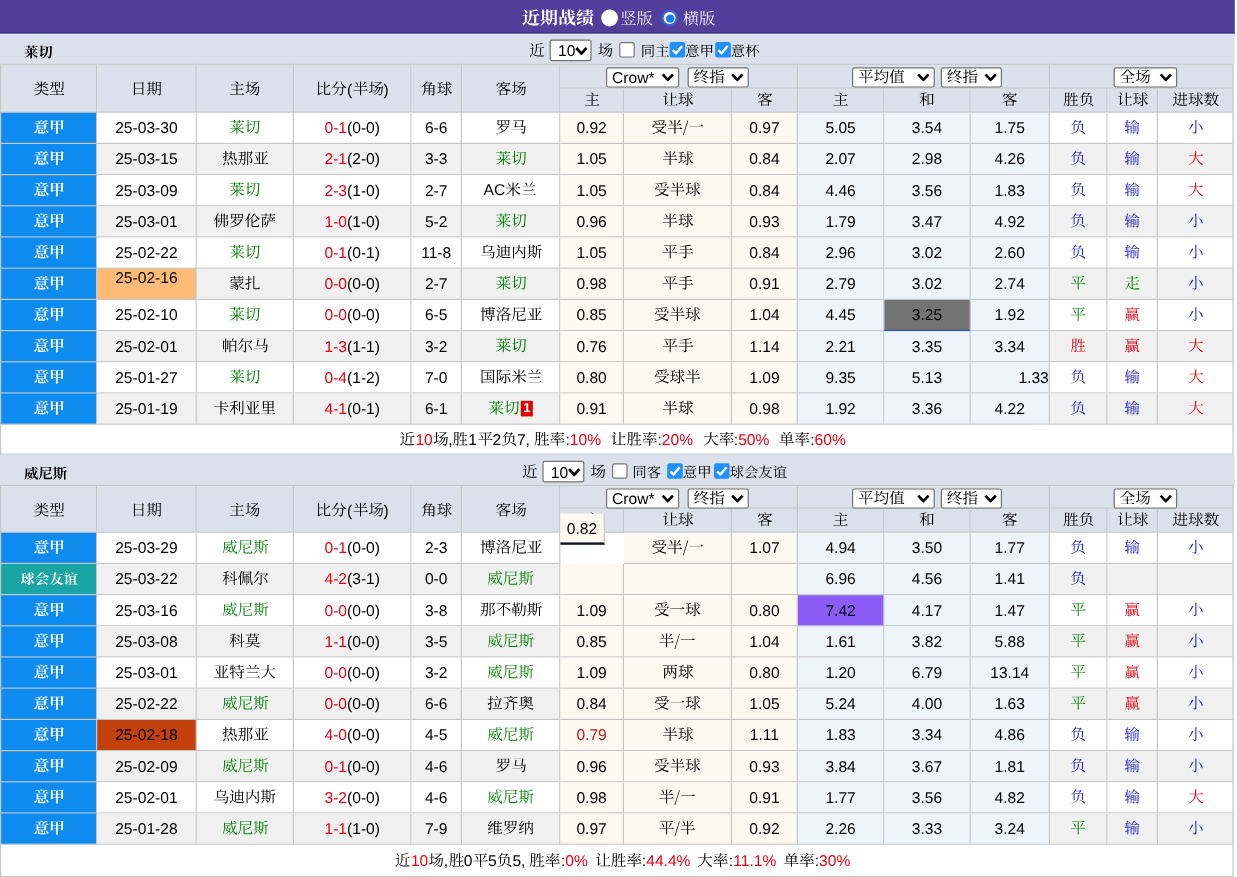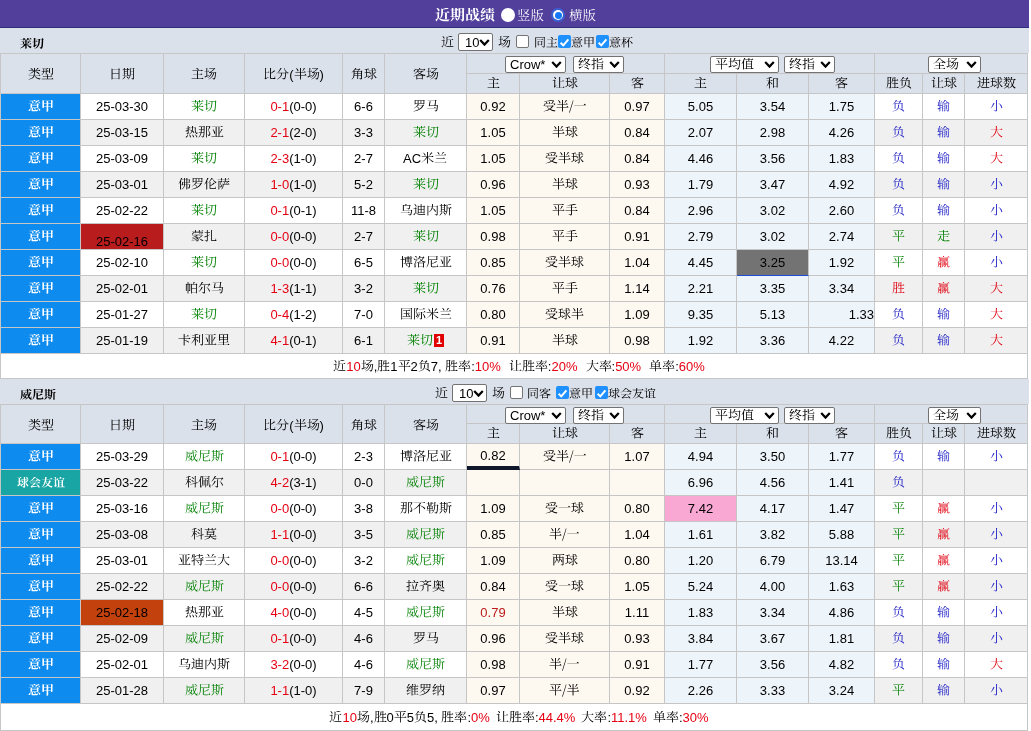--- a/index.html
+++ b/index.html
@@ -677,21 +677,21 @@
       <svg class="ct" width="13.0" height="13" viewBox="0 0 13.0 13" fill="#2323C8">
         <use href="#r5C0F"></use>
       </svg>
     </div>
     <div style="position:absolute;left:0px;top:224px;width:81px;height:26px;background:#0D8BEE;border-right:1px solid #C6C6C6;border-bottom:1px solid #C6C6C6;border-left:1px solid #C6C6C6;box-sizing:border-box;display:flex;align-items:center;justify-content:center;">
       <svg class="ct" width="26.0" height="13" viewBox="0 0 26.0 13" fill="#fff">
         <use href="#b610F"></use>
         <use href="#b7532" x="13"></use>
       </svg>
     </div>
-    <div style="position:absolute;left:81px;top:224px;width:83px;height:26px;background:#b91c1c;border-right:1px solid #C6C6C6;border-bottom:1px solid #C6C6C6;box-sizing:border-box;display:flex;align-items:flex-end;justify-content:center;">
+    <div style="position:absolute;left:81px;top:224px;width:83px;height:26px;background:#fdba74;border-right:1px solid #C6C6C6;border-bottom:1px solid #C6C6C6;box-sizing:border-box;display:flex;align-items:flex-start;justify-content:center;">
       <span style="font:13px 'Liberation Sans',sans-serif;color:#000;white-space:pre">25-02-16</span>
     </div>
     <div style="position:absolute;left:164px;top:224px;width:81px;height:26px;background:#F0F0F0;border-right:1px solid #C6C6C6;border-bottom:1px solid #C6C6C6;box-sizing:border-box;display:flex;align-items:center;justify-content:center;">
       <svg class="ct" width="26.0" height="13" viewBox="0 0 26.0 13" fill="#000">
         <use href="#r8499"></use>
         <use href="#r624E" x="13"></use>
       </svg>
     </div>
     <div style="position:absolute;left:245px;top:224px;width:98px;height:26px;background:#F0F0F0;border-right:1px solid #C6C6C6;border-bottom:1px solid #C6C6C6;box-sizing:border-box;display:flex;align-items:center;justify-content:center;">
       <span style="display:inline-flex;align-items:center">
@@ -1299,21 +1299,21 @@
       <span style="font:13px 'Liberation Sans',sans-serif;color:#000;white-space:pre">2-3</span>
     </div>
     <div style="position:absolute;left:385px;top:444px;width:82px;height:26px;background:#fff;border-right:1px solid #C6C6C6;border-bottom:1px solid #C6C6C6;box-sizing:border-box;display:flex;align-items:center;justify-content:center;">
       <svg class="ct" width="52.0" height="13" viewBox="0 0 52.0 13" fill="#000">
         <use href="#r535A"></use>
         <use href="#r6D1B" x="13"></use>
         <use href="#r5C3C" x="26"></use>
         <use href="#r4E9A" x="39"></use>
       </svg>
     </div>
-    <div style="position:absolute;left:467px;top:444px;width:53px;height:26px;background:#FDF8F0;border-right:1px solid #C6C6C6;border-bottom:4px solid #0f172a;box-sizing:border-box;display:flex;align-items:center;justify-content:center;">
+    <div style="position:absolute;left:467px;top:428px;width:37px;height:26px;background:#FDF8F0;border-right:1px solid #C6C6C6;border-bottom:2px solid #0f172a;box-sizing:border-box;display:flex;align-items:center;justify-content:center;">
       <span style="font:13px 'Liberation Sans',sans-serif;color:#000;white-space:pre">0.82</span>
     </div>
     <div style="position:absolute;left:520px;top:444px;width:90px;height:26px;background:#FDF8F0;border-right:1px solid #C6C6C6;border-bottom:1px solid #C6C6C6;box-sizing:border-box;display:flex;align-items:center;justify-content:center;">
       <svg class="ct" width="43.6" height="13" viewBox="0 0 43.6 13" fill="#000">
         <use href="#r53D7"></use>
         <use href="#r534A" x="13"></use>
         <use href="#r2F" x="26"></use>
         <use href="#r4E00" x="30.6"></use>
       </svg>
     </div>
@@ -1436,21 +1436,21 @@
     <div style="position:absolute;left:520px;top:496px;width:90px;height:26px;background:#FDF8F0;border-right:1px solid #C6C6C6;border-bottom:1px solid #C6C6C6;box-sizing:border-box;display:flex;align-items:center;justify-content:center;">
       <svg class="ct" width="39.0" height="13" viewBox="0 0 39.0 13" fill="#000">
         <use href="#r53D7"></use>
         <use href="#r4E00" x="13"></use>
         <use href="#r7403" x="26"></use>
       </svg>
     </div>
     <div style="position:absolute;left:610px;top:496px;width:55px;height:26px;background:#FDF8F0;border-right:1px solid #C6C6C6;border-bottom:1px solid #C6C6C6;box-sizing:border-box;display:flex;align-items:center;justify-content:center;">
       <span style="font:13px 'Liberation Sans',sans-serif;color:#000;white-space:pre">0.80</span>
     </div>
-    <div style="position:absolute;left:665px;top:496px;width:72px;height:26px;background:#f9a8d4;border-right:1px solid #C6C6C6;border-bottom:1px solid #C6C6C6;box-sizing:border-box;display:flex;align-items:center;justify-content:center;">
+    <div style="position:absolute;left:665px;top:496px;width:72px;height:26px;background:#8b5cf6;border-right:1px solid #C6C6C6;border-bottom:1px solid #C6C6C6;box-sizing:border-box;display:flex;align-items:center;justify-content:center;">
       <span style="font:13px 'Liberation Sans',sans-serif;color:#000;white-space:pre">7.42</span>
     </div>
     <div style="position:absolute;left:737px;top:496px;width:72px;height:26px;background:#EDF4FA;border-right:1px solid #C6C6C6;border-bottom:1px solid #C6C6C6;box-sizing:border-box;display:flex;align-items:center;justify-content:center;">
       <span style="font:13px 'Liberation Sans',sans-serif;color:#000;white-space:pre">4.17</span>
     </div>
     <div style="position:absolute;left:809px;top:496px;width:66px;height:26px;background:#EDF4FA;border-right:1px solid #C6C6C6;border-bottom:1px solid #C6C6C6;box-sizing:border-box;display:flex;align-items:center;justify-content:center;">
       <span style="font:13px 'Liberation Sans',sans-serif;color:#000;white-space:pre">1.47</span>
     </div>
     <div style="position:absolute;left:875px;top:496px;width:48px;height:26px;background:#fff;border-right:1px solid #C6C6C6;border-bottom:1px solid #C6C6C6;box-sizing:border-box;display:flex;align-items:center;justify-content:center;">
       <svg class="ct" width="13.0" height="13" viewBox="0 0 13.0 13" fill="#008000">

